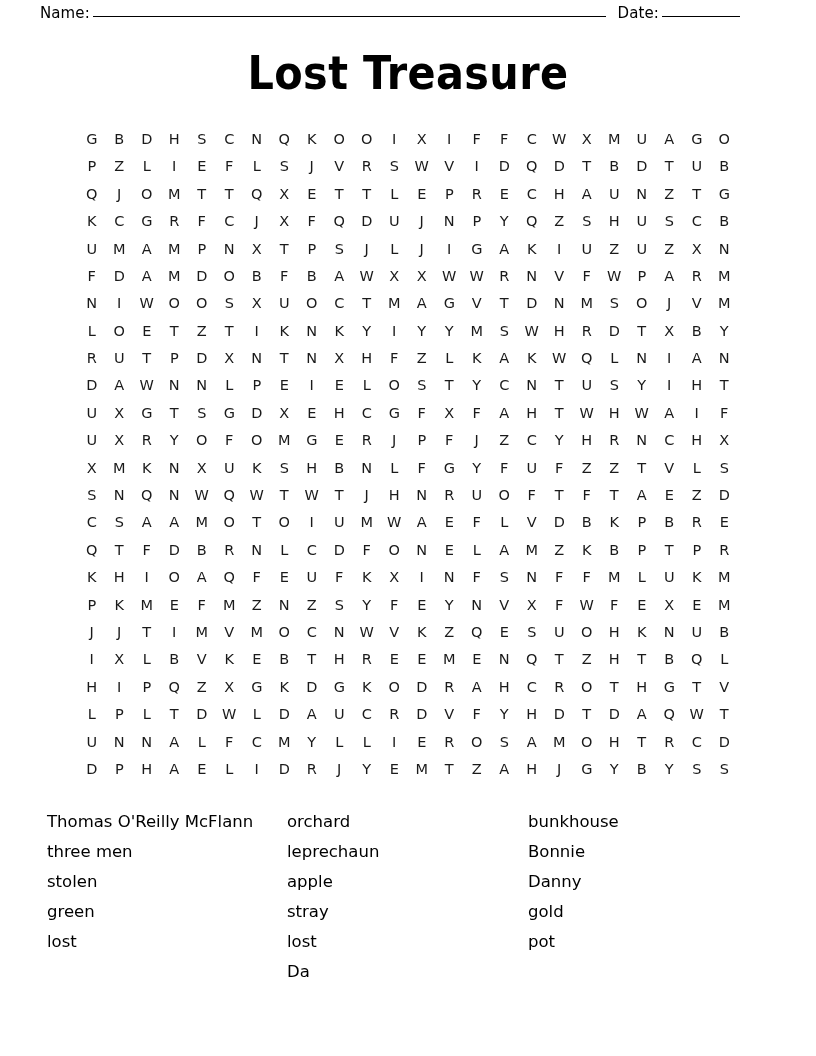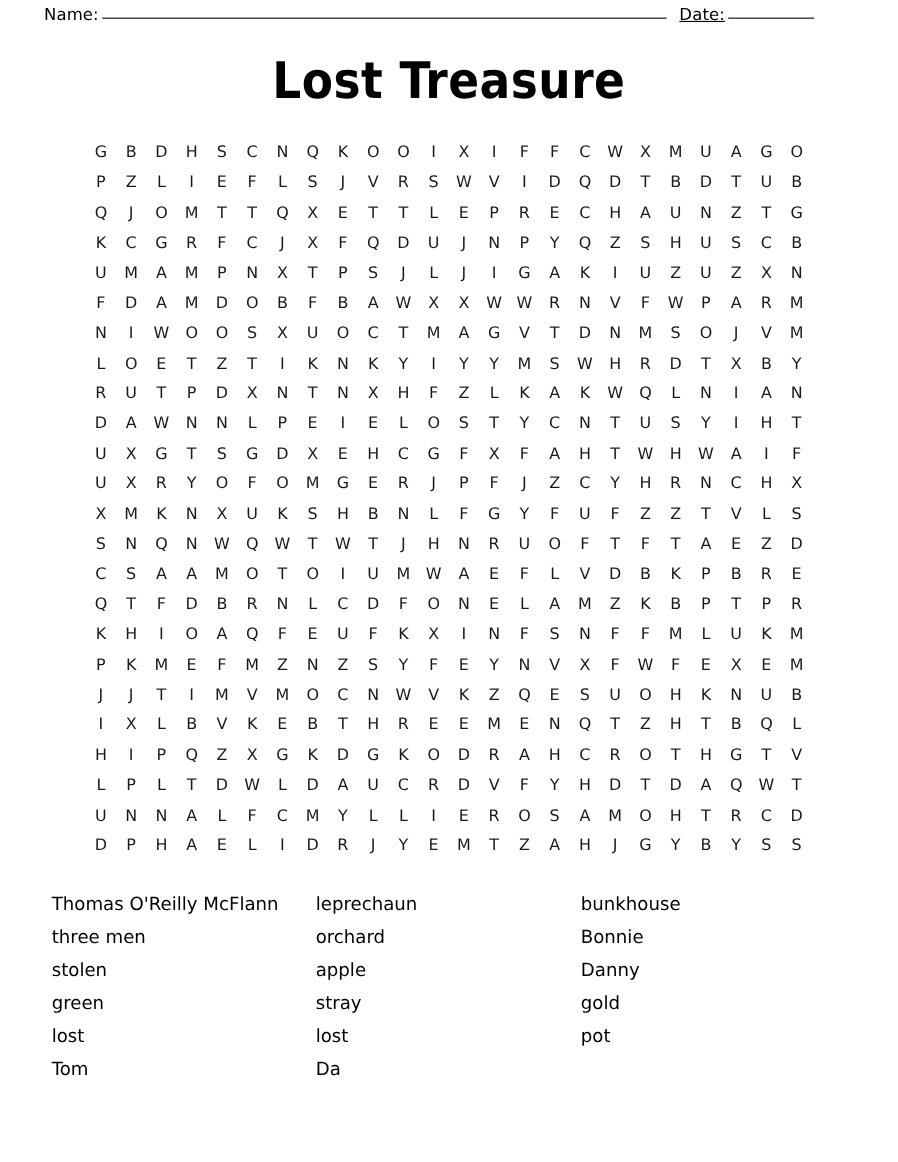--- a/index.html
+++ b/index.html
@@ -31,21 +31,21 @@
     font-size: 15px;
     letter-spacing: 0.1px;
   }
   .rule {
     border-bottom: 1px solid #000;
     height: 13px;
     margin-left: 3px;
   }
   .rule-name { flex: 1 1 auto; }
   .rule-date { width: 78px; flex: 0 0 78px; }
-  .date-label { margin-left: 12px; text-decoration: underline; }
+  .date-label { margin-left: 12px; }
 
   
   .puzzle-title {
     text-align: center;
     font-size: 46px;
     font-weight: 700;
     font-family: "DejaVu Sans Condensed", "Liberation Sans Narrow", "Liberation Sans", sans-serif;
     margin: 22px 0 0 0;
     padding: 0;
     line-height: 1.12;
@@ -738,25 +738,24 @@
     </div>
 </div>
 
 <div class="word-list" id="word-list">
     <div class="word-col word-col-1">
       <div class="word">Thomas O'Reilly McFlann</div>
       <div class="word">three men</div>
       <div class="word">stolen</div>
       <div class="word">green</div>
       <div class="word">lost</div>
-      <div class="word">Tom</div>
     </div>
     <div class="word-col word-col-2">
+      <div class="word">orchard</div>
       <div class="word">leprechaun</div>
-      <div class="word">orchard</div>
       <div class="word">apple</div>
       <div class="word">stray</div>
       <div class="word">lost</div>
       <div class="word">Da</div>
     </div>
     <div class="word-col word-col-3">
       <div class="word">bunkhouse</div>
       <div class="word">Bonnie</div>
       <div class="word">Danny</div>
       <div class="word">gold</div>

